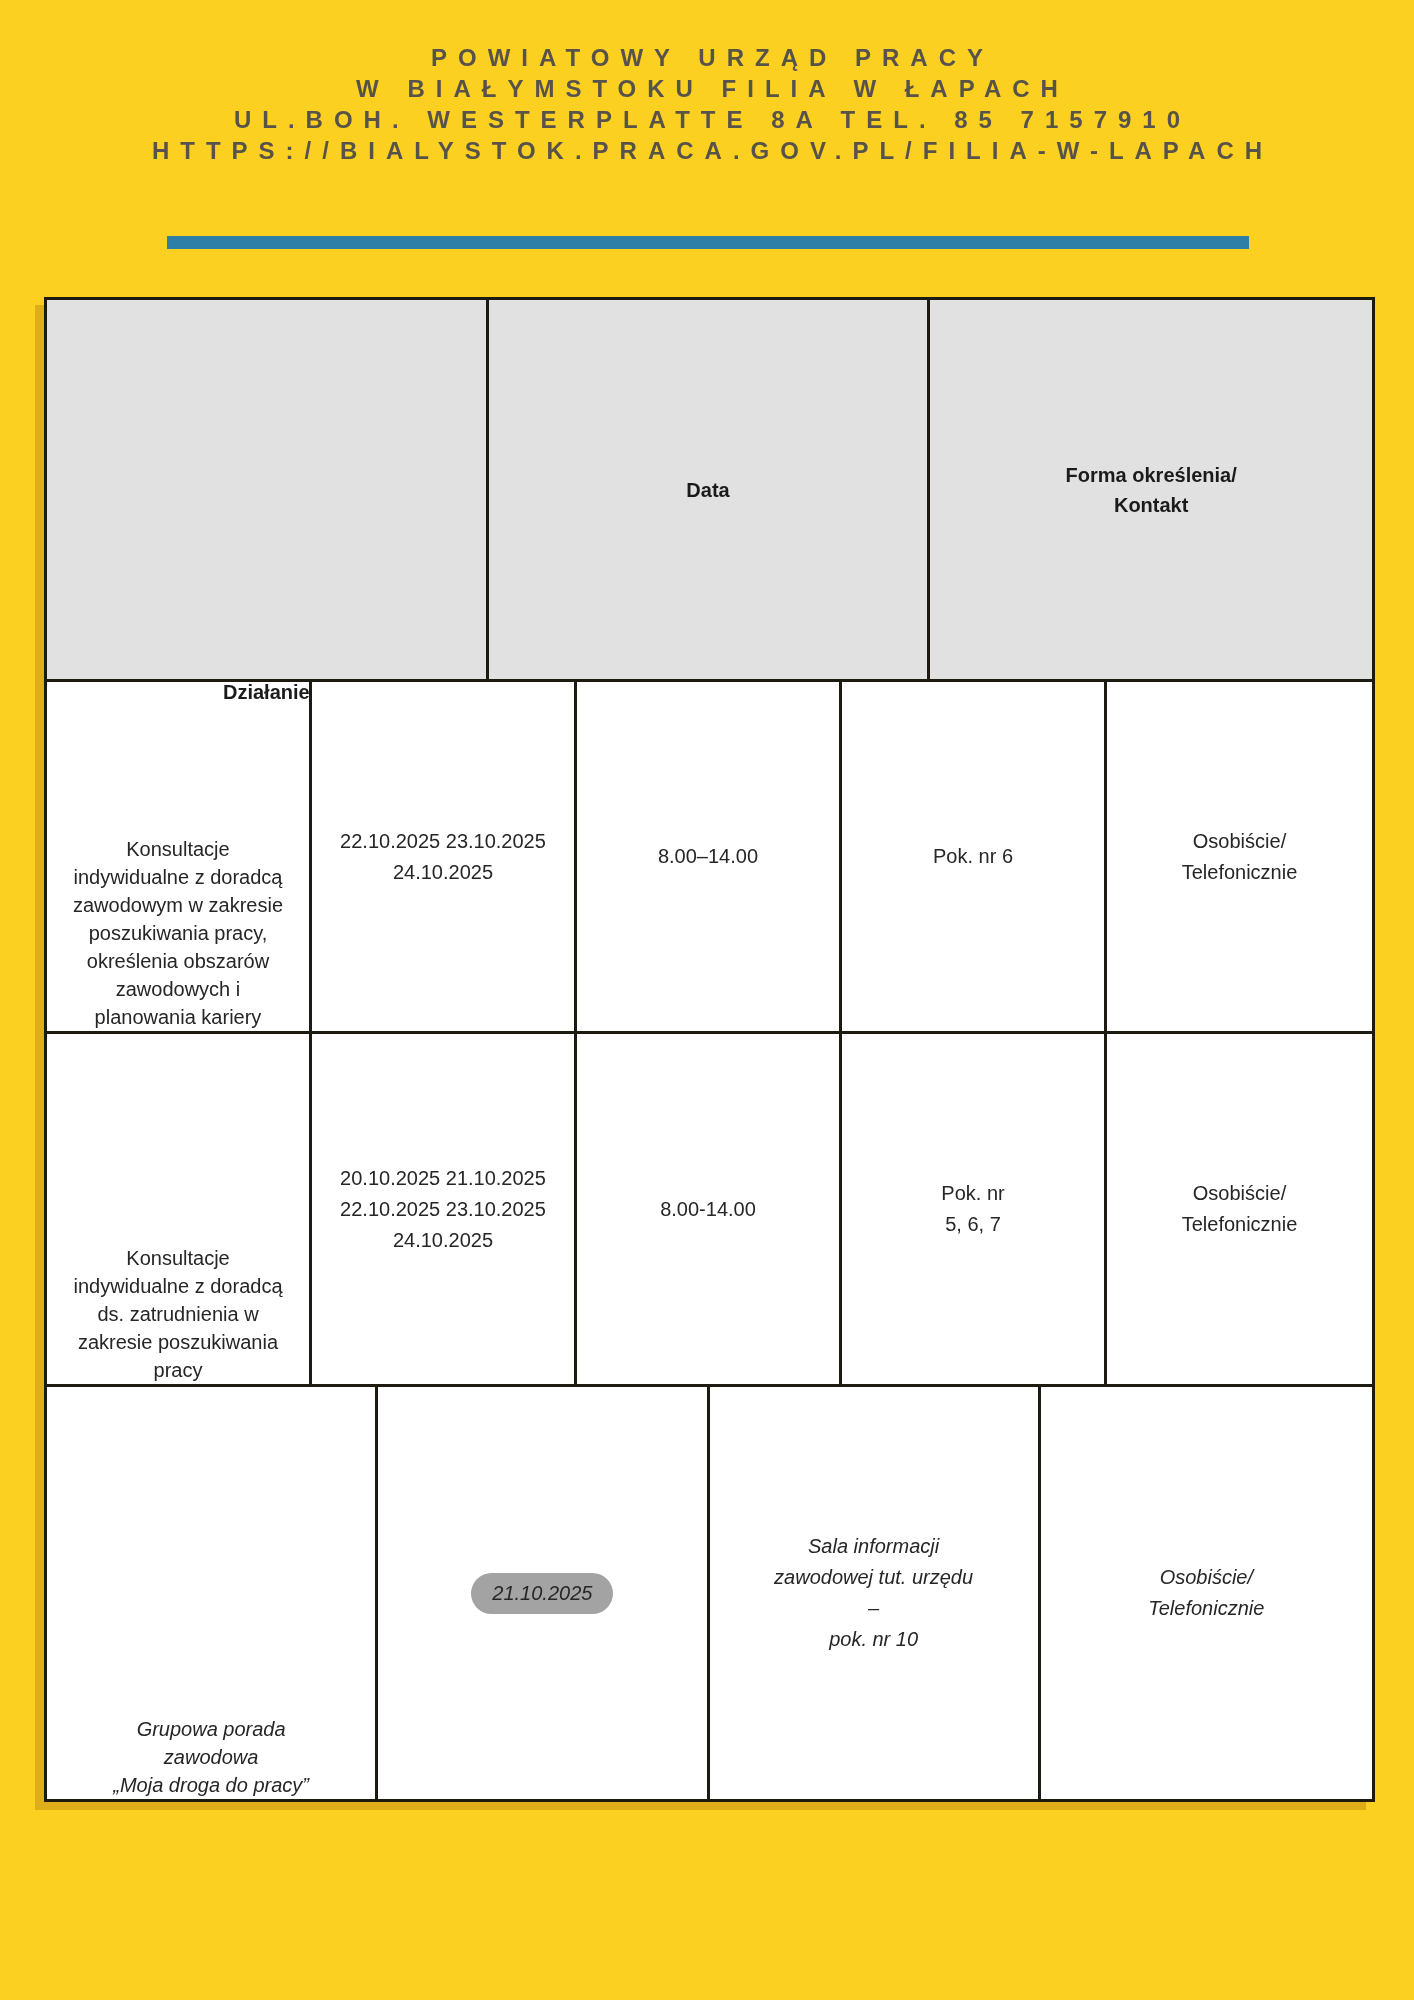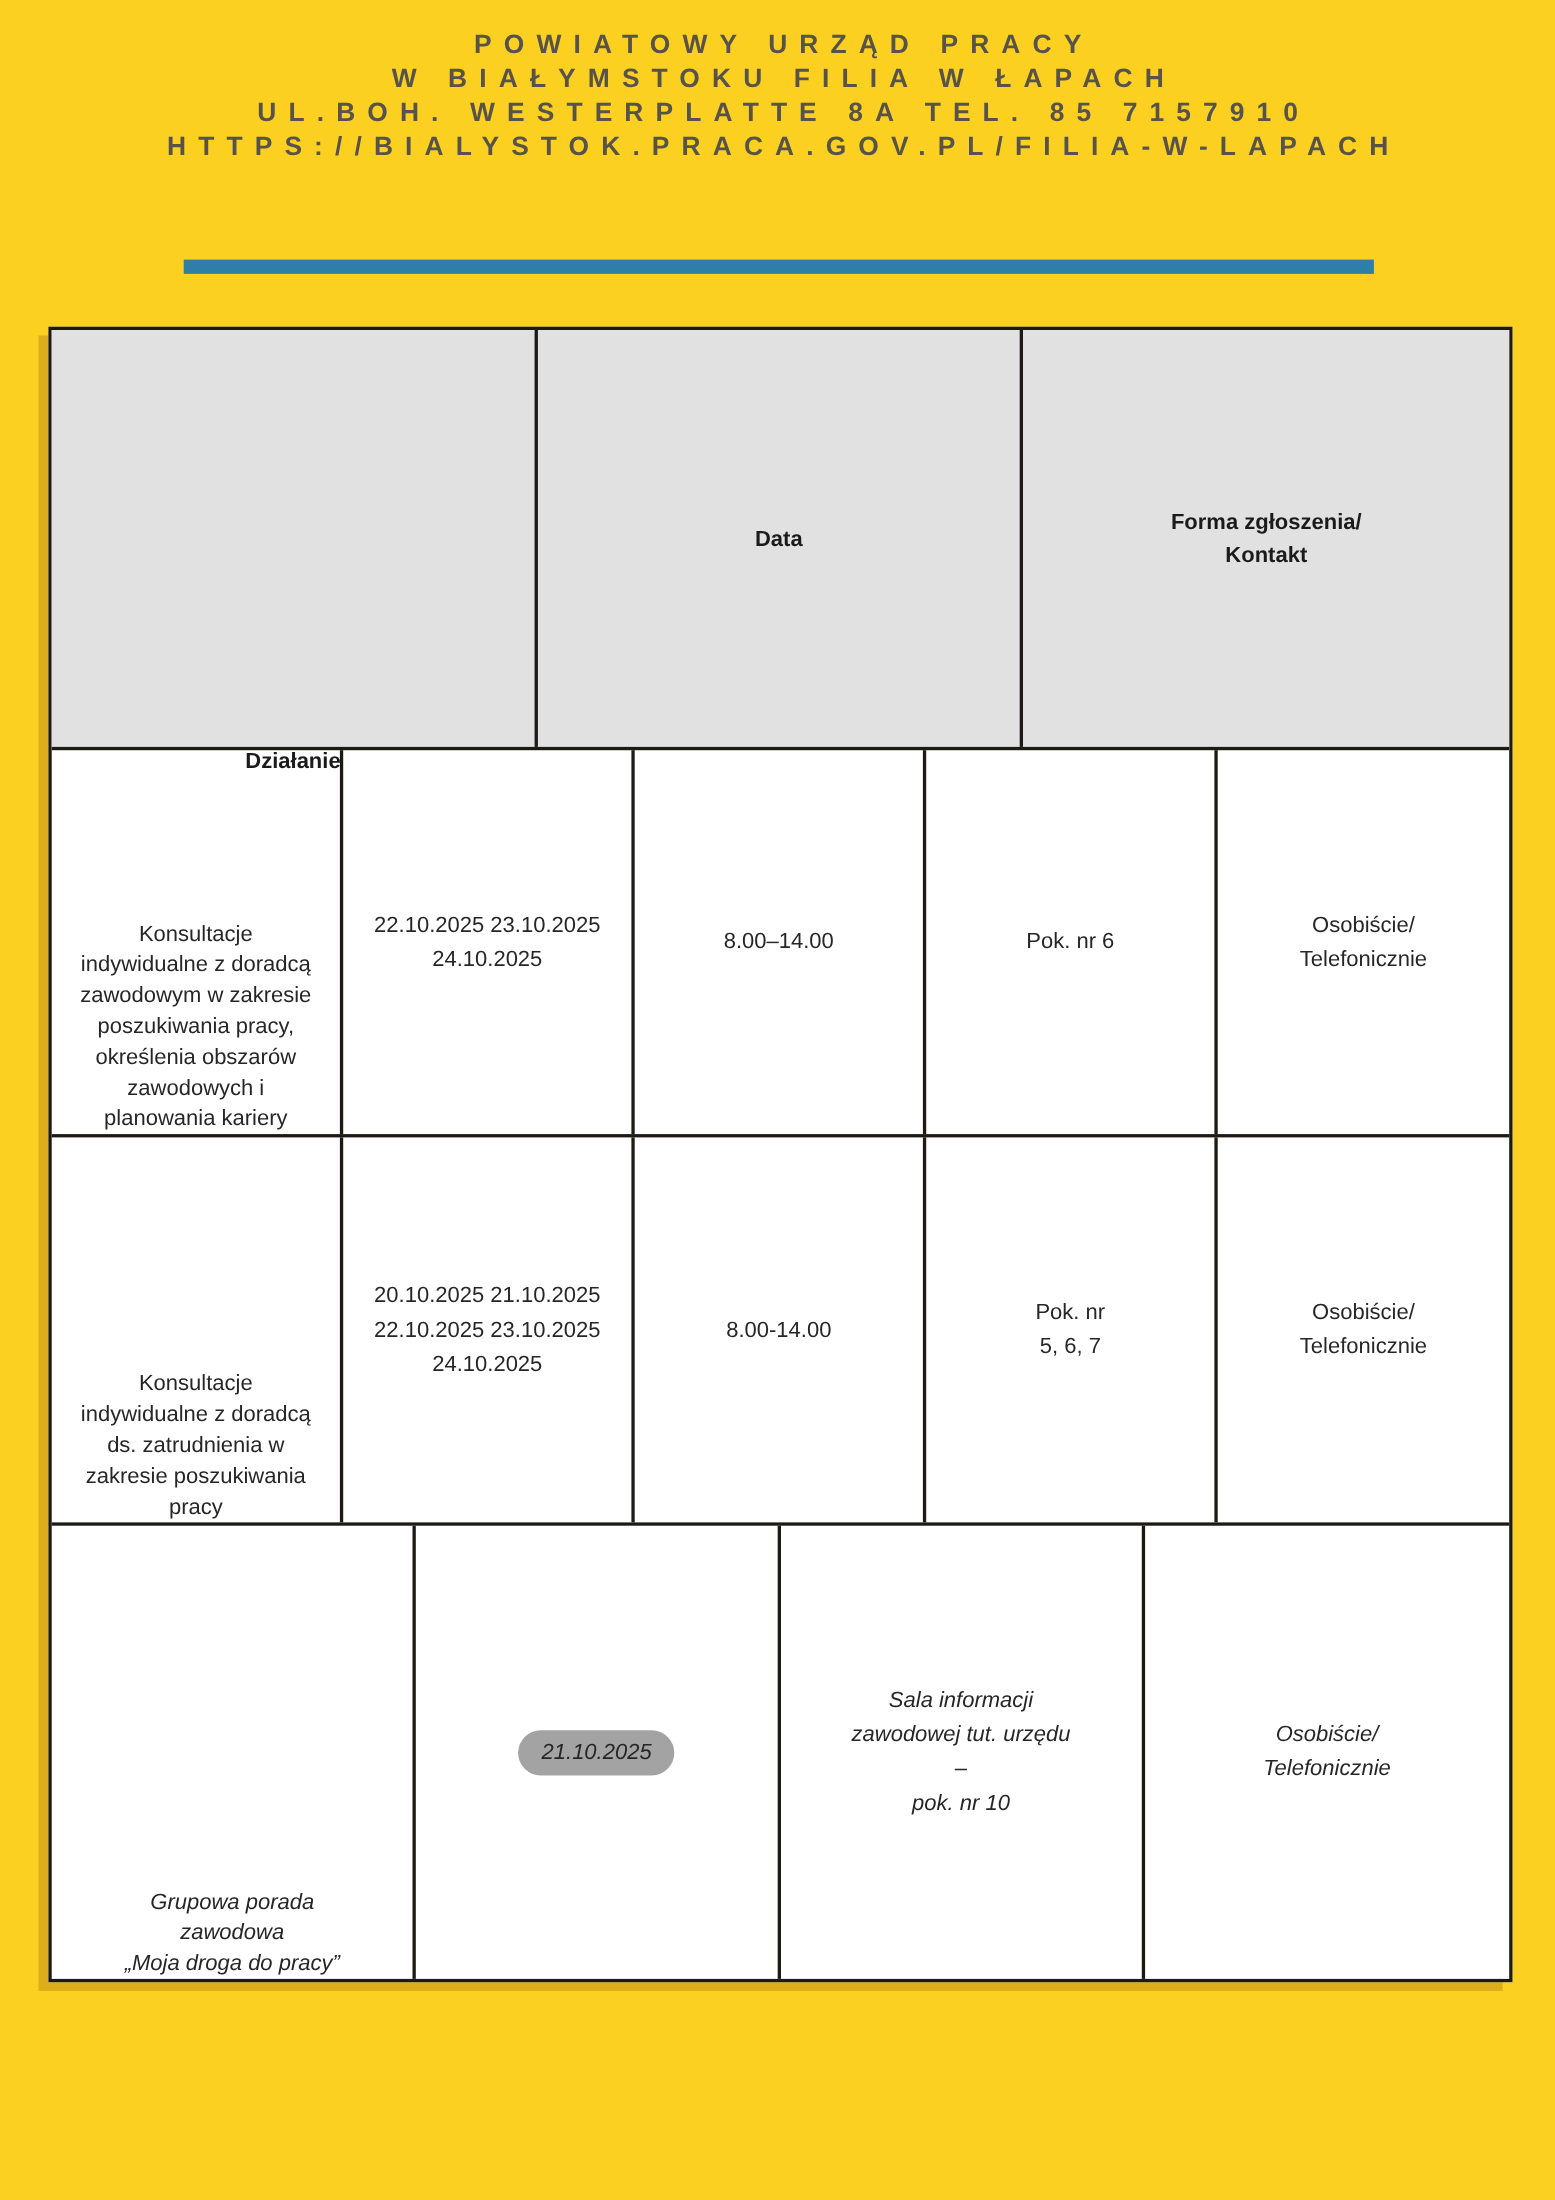--- a/index.html
+++ b/index.html
@@ -8,21 +8,21 @@
     font-family: "Liberation Sans", "DejaVu Sans", sans-serif;
     background: #FCD021;
     position: relative;
     overflow: hidden;
   }
   .page { position: absolute; inset: 0; background: #FCD021; }
 
   
   .masthead {
     position: absolute; top: 0; left: 0; right: 0;
-    padding-top: 25px;
+    padding-top: 42px;
     text-align: center;
   }
   .masthead-line {
     font-size: 24px;
     font-weight: 700;
     letter-spacing: 11px;
     padding-left: 11px; 
     line-height: 31px;
     color: #57534B;
     white-space: nowrap;
@@ -104,21 +104,21 @@
     <div class="masthead-line">HTTPS://BIALYSTOK.PRACA.GOV.PL/FILIA-W-LAPACH</div>
   </header>
 
   <div class="divider"></div>
 
   <div class="schedule-table">
 
     <div class="t-row t-row-head">
       <div class="cell c-action"><span class="cell-text">Działanie</span></div>
       <div class="cell c-date"><span class="cell-text">Data</span></div>
-      <div class="cell c-contact"><span class="cell-text">Forma zgłoszenia/
+      <div class="cell c-contact"><span class="cell-text">Forma określenia/
 Kontakt</span></div>
     </div>
 
     <div class="t-row t-row-1">
       <div class="cell c-action">Konsultacje
 indywidualne z doradcą
 zawodowym w zakresie
 poszukiwania pracy,
 określenia obszarów
 zawodowych i

